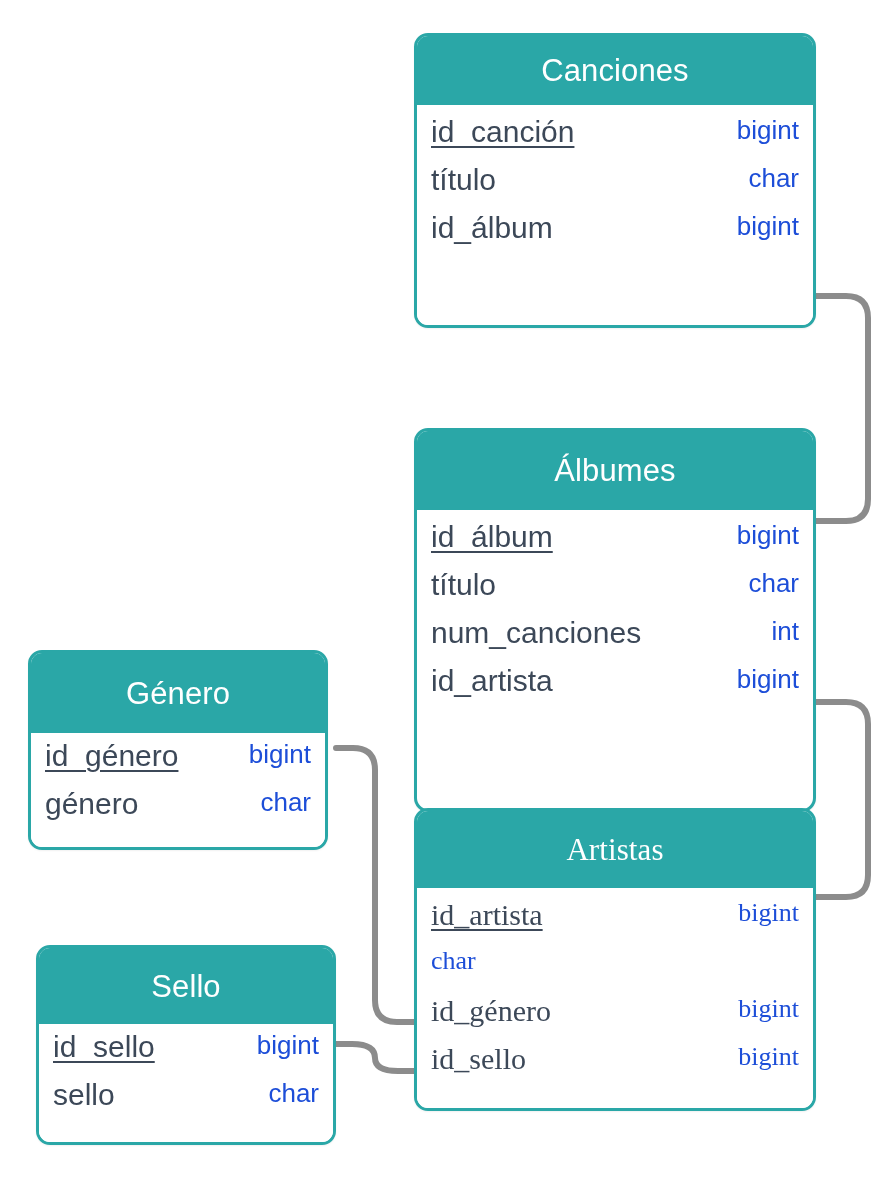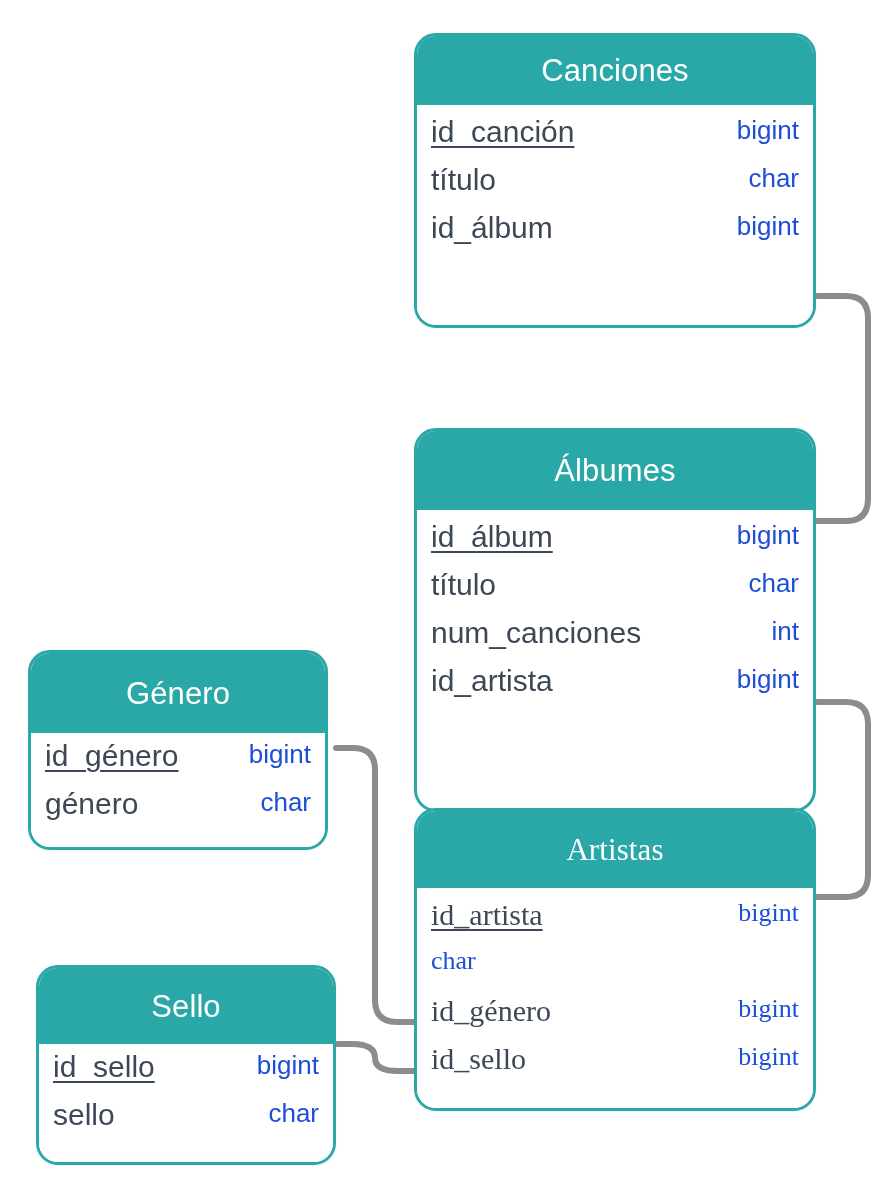--- a/index.html
+++ b/index.html
@@ -32,21 +32,21 @@
     pointer-events: none;
     z-index: 1;
   }
 
   
   .entity {
     position: absolute;
     box-sizing: border-box;
     background: #ffffff;
     border: 3px solid #2aa7a7;
-    border-radius: 22px;
+    border-radius: 14px;
     z-index: 2;
     overflow: hidden;
     box-shadow: 0 1px 2px rgba(0,0,0,0.06);
   }
 
   .entity-header {
     background: #2aa7a7;
     color: #ffffff;
     text-align: center;
     font-size: 31px;
@@ -103,21 +103,21 @@
   #entity-albumes .entity-body   { height: 223px; padding-top: 12px; }
 
   #entity-artistas { left: 414px; top: 808px;  width: 402px; height: 303px; font-family: Liberation Serif, serif; }
   #entity-artistas .entity-header { height: 77px; }
   #entity-artistas .entity-body   { height: 220px; padding-top: 12px; }
 
   #entity-genero   { left: 28px;  top: 650px;  width: 300px; height: 200px; }
   #entity-genero .entity-header { height: 80px; }
   #entity-genero .entity-body   { height: 114px; padding-top: 8px; }
 
-  #entity-sello    { left: 36px;  top: 945px;  width: 300px; height: 200px; margin-top: 20px; }
+  #entity-sello    { left: 36px;  top: 945px;  width: 300px; height: 200px; }
   #entity-sello .entity-header { height: 76px; }
   #entity-sello .entity-body   { height: 118px; padding-top: 8px; }
 </style>
 </head>
 <body>
 
 <div id="diagram">
 
   <svg id="connectors" viewBox="0 0 896 1184" width="896" height="1184" xmlns="http://www.w3.org/2000/svg">
     <g fill="none" stroke="#8c8c8c" stroke-width="6" stroke-linecap="round" stroke-linejoin="round">

